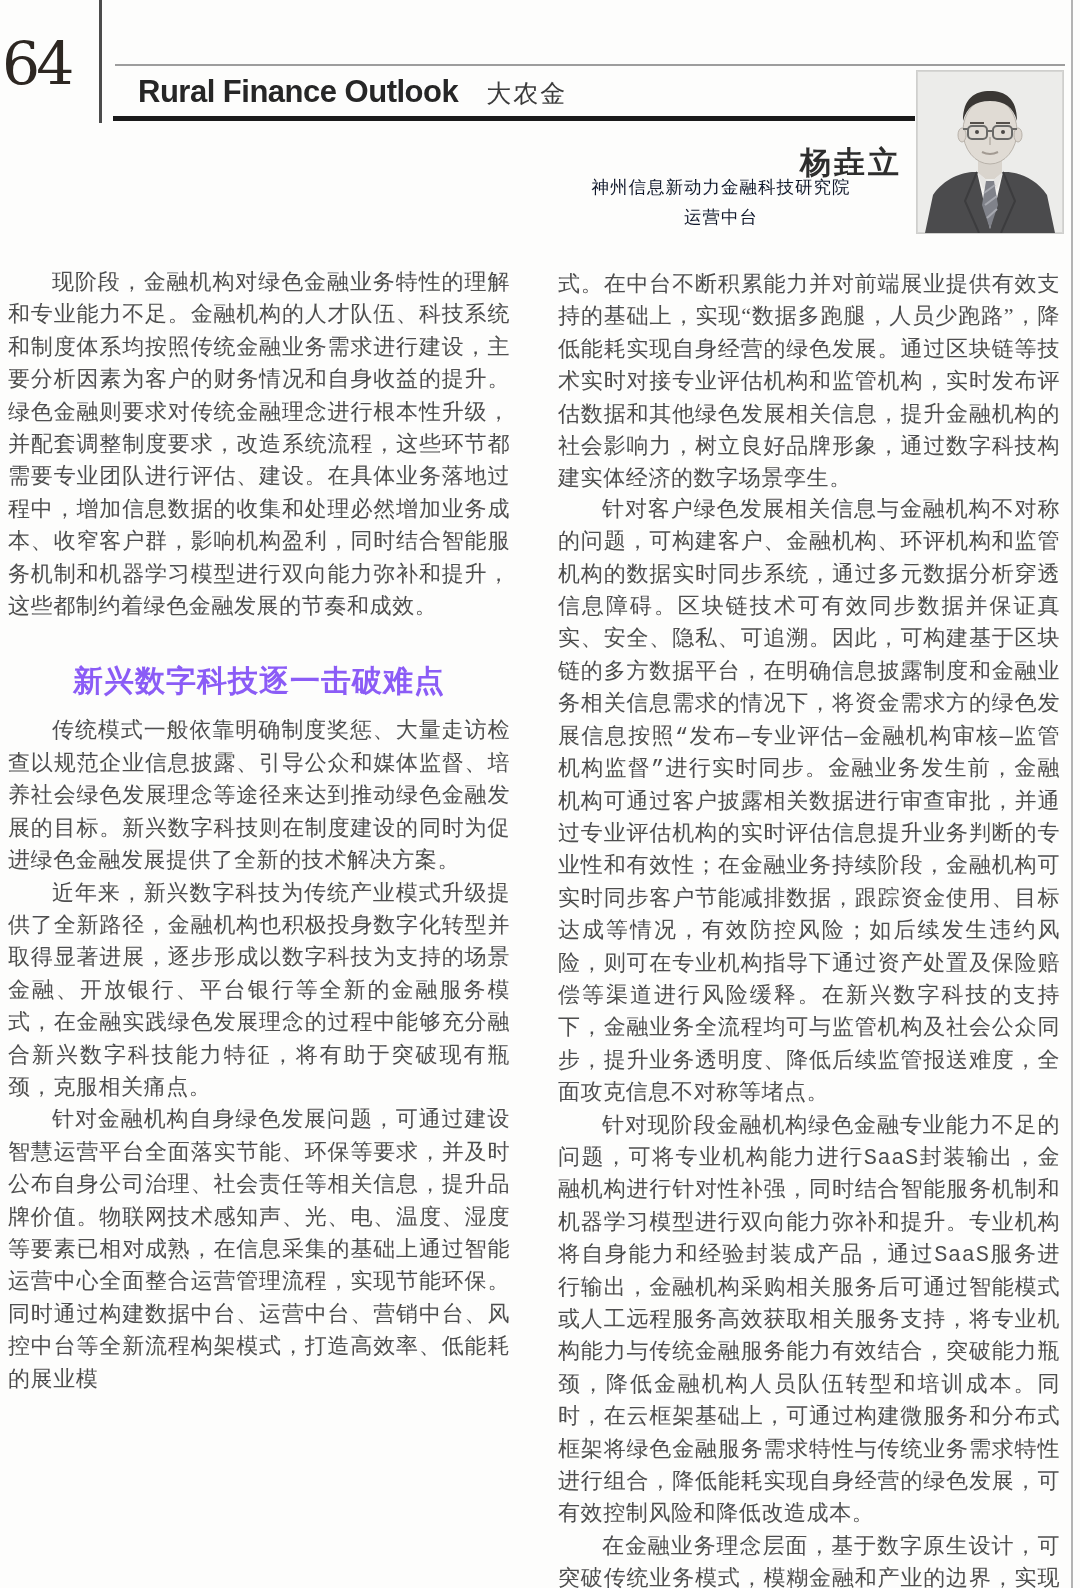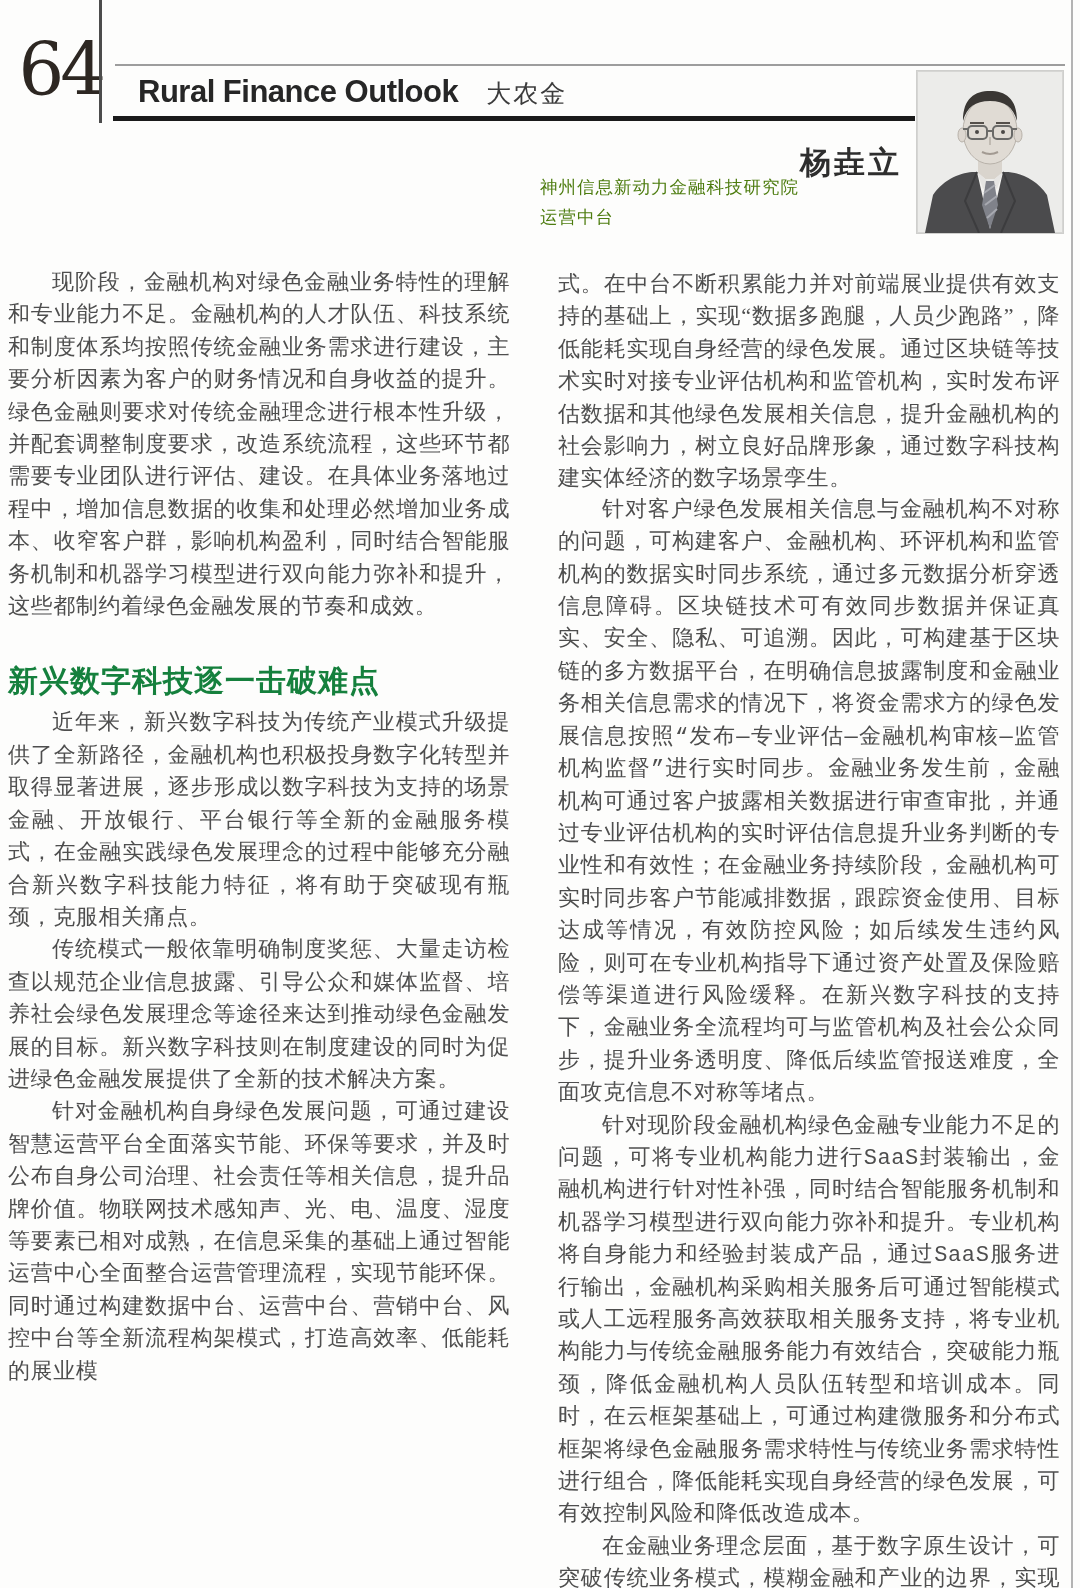--- a/index.html
+++ b/index.html
@@ -7,23 +7,23 @@
   .page{
     position:relative;
     width:1080px;height:1588px;
     margin:0 auto;
     background:#fdfdfc;
     overflow:hidden;
     font-family:"Liberation Serif","DejaVu Serif",serif;
   }
   
   .page-num{
-    position:absolute;left:10px;top:34px;width:92px;
+    position:absolute;left:2px;top:34px;width:92px;
     font-family:"DejaVu Serif","Liberation Serif",serif;
-    font-size:72px;line-height:1;color:#2d2722;text-align:right;
+    font-size:60px;line-height:1;color:#2d2722;text-align:left;
     letter-spacing:-4px;
   }
   .pagenum-divider{
     position:absolute;left:99px;top:0;width:3px;height:123px;background:#4c4c4c;
   }
   .header-rule-thin{
     position:absolute;left:115px;top:64px;width:950px;height:2px;background:#9d9d9d;
   }
   .header-title{
     position:absolute;left:118px;top:74px;white-space:nowrap;
@@ -33,46 +33,46 @@
   .header-title .cn{font-size:25px;font-weight:400;color:#3c3c3c;margin-left:28px;letter-spacing:2px;}
   .header-rule-thick{
     position:absolute;left:113px;top:116px;width:802px;height:5px;background:#1b1b1b;
   }
   .author-name{
     position:absolute;left:540px;top:142px;width:362px;text-align:right;
     font-size:31px;color:#2e2e2e;font-weight:600;letter-spacing:3px;
     font-family:"Liberation Sans","DejaVu Sans",sans-serif;
   }
   .author-meta{
-    position:absolute;left:540px;top:172px;width:362px;text-align:left;
-    font-size:17.5px;line-height:30px;color:#4d7c0f;letter-spacing:1px;
+    position:absolute;left:540px;top:172px;width:362px;text-align:center;
+    font-size:17.5px;line-height:30px;color:#0f172a;letter-spacing:1px;
     font-family:"Liberation Sans","DejaVu Sans",sans-serif;
   }
   .author-photo{
     position:absolute;left:917px;top:71px;width:146px;height:162px;
     background:#ededeb;outline:1px solid #cfcfcd;
   }
   .scan-edge{
     position:absolute;left:1071px;top:0;width:2px;height:1588px;background:#b3b3b3;
   }
   
   .col{
     position:absolute;top:268px;width:502px;
     font-size:22px;line-height:32.4px;color:#4e4e4e;
     text-align:justify;letter-spacing:0.6px;
   }
   .col-left{left:8px;}
   .col-right{left:558px;}
   .col p{margin:0;}
   .col p.indent{text-indent:2em;font-family:Liberation Mono, monospace;}
   .col h2{
-    margin:40px 0 10px 0;
+    margin:40px 0 18px 0;
     font-family:"Liberation Sans","DejaVu Sans",sans-serif;
-    font-size:30px;font-weight:700;color:#15803d;letter-spacing:1px;
-    text-align:left;line-height:34px;
+    font-size:30px;font-weight:700;color:#8b5cf6;letter-spacing:1px;
+    text-align:center;line-height:34px;
   }
 </style>
 </head>
 <body>
 
 <div class="page">
 
   <div class="page-num">64</div>
   <div class="pagenum-divider"></div>
   <div class="header-rule-thin"></div>
@@ -130,22 +130,22 @@
       <path d="M60,101 L48,130 L62,162" fill="none" stroke="#3c3c3e" stroke-width="2"></path>
       <path d="M86,101 L98,130 L84,162" fill="none" stroke="#3c3c3e" stroke-width="2"></path>
     </svg>
   </div>
 
   <div class="scan-edge"></div>
 
   <div class="col col-left">
       <p class="indent">现阶段，金融机构对绿色金融业务特性的理解和专业能力不足。金融机构的人才队伍、科技系统和制度体系均按照传统金融业务需求进行建设，主要分析因素为客户的财务情况和自身收益的提升。绿色金融则要求对传统金融理念进行根本性升级，并配套调整制度要求，改造系统流程，这些环节都需要专业团队进行评估、建设。在具体业务落地过程中，增加信息数据的收集和处理必然增加业务成本、收窄客户群，影响机构盈利，同时结合智能服务机制和机器学习模型进行双向能力弥补和提升，这些都制约着绿色金融发展的节奏和成效。</p>
       <h2>新兴数字科技逐一击破难点</h2>
+      <p class="indent">传统模式一般依靠明确制度奖惩、大量走访检查以规范企业信息披露、引导公众和媒体监督、培养社会绿色发展理念等途径来达到推动绿色金融发展的目标。新兴数字科技则在制度建设的同时为促进绿色金融发展提供了全新的技术解决方案。</p>
       <p class="indent">近年来，新兴数字科技为传统产业模式升级提供了全新路径，金融机构也积极投身数字化转型并取得显著进展，逐步形成以数字科技为支持的场景金融、开放银行、平台银行等全新的金融服务模式，在金融实践绿色发展理念的过程中能够充分融合新兴数字科技能力特征，将有助于突破现有瓶颈，克服相关痛点。</p>
-      <p class="indent">传统模式一般依靠明确制度奖惩、大量走访检查以规范企业信息披露、引导公众和媒体监督、培养社会绿色发展理念等途径来达到推动绿色金融发展的目标。新兴数字科技则在制度建设的同时为促进绿色金融发展提供了全新的技术解决方案。</p>
       <p class="indent">针对金融机构自身绿色发展问题，可通过建设智慧运营平台全面落实节能、环保等要求，并及时公布自身公司治理、社会责任等相关信息，提升品牌价值。物联网技术感知声、光、电、温度、湿度等要素已相对成熟，在信息采集的基础上通过智能运营中心全面整合运营管理流程，实现节能环保。同时通过构建数据中台、运营中台、营销中台、风控中台等全新流程构架模式，打造高效率、低能耗的展业模</p>
     </div>
   <div class="col col-right">
       <p>式。在中台不断积累能力并对前端展业提供有效支持的基础上，实现“数据多跑腿，人员少跑路”，降低能耗实现自身经营的绿色发展。通过区块链等技术实时对接专业评估机构和监管机构，实时发布评估数据和其他绿色发展相关信息，提升金融机构的社会影响力，树立良好品牌形象，通过数字科技构建实体经济的数字场景孪生。</p>
       <p class="indent">针对客户绿色发展相关信息与金融机构不对称的问题，可构建客户、金融机构、环评机构和监管机构的数据实时同步系统，通过多元数据分析穿透信息障碍。区块链技术可有效同步数据并保证真实、安全、隐私、可追溯。因此，可构建基于区块链的多方数据平台，在明确信息披露制度和金融业务相关信息需求的情况下，将资金需求方的绿色发展信息按照“发布—专业评估—金融机构审核—监管机构监督”进行实时同步。金融业务发生前，金融机构可通过客户披露相关数据进行审查审批，并通过专业评估机构的实时评估信息提升业务判断的专业性和有效性；在金融业务持续阶段，金融机构可实时同步客户节能减排数据，跟踪资金使用、目标达成等情况，有效防控风险；如后续发生违约风险，则可在专业机构指导下通过资产处置及保险赔偿等渠道进行风险缓释。在新兴数字科技的支持下，金融业务全流程均可与监管机构及社会公众同步，提升业务透明度、降低后续监管报送难度，全面攻克信息不对称等堵点。</p>
       <p class="indent">针对现阶段金融机构绿色金融专业能力不足的问题，可将专业机构能力进行SaaS封装输出，金融机构进行针对性补强，同时结合智能服务机制和机器学习模型进行双向能力弥补和提升。专业机构将自身能力和经验封装成产品，通过SaaS服务进行输出，金融机构采购相关服务后可通过智能模式或人工远程服务高效获取相关服务支持，将专业机构能力与传统金融服务能力有效结合，突破能力瓶颈，降低金融机构人员队伍转型和培训成本。同时，在云框架基础上，可通过构建微服务和分布式框架将绿色金融服务需求特性与传统业务需求特性进行组合，降低能耗实现自身经营的绿色发展，可有效控制风险和降低改造成本。</p>
       <p class="indent">在金融业务理念层面，基于数字原生设计，可突破传统业务模式，模糊金融和产业的边界，实现创新发展。比如，通过数字科技构建实体经济的数字场景孪生，可全面整合物流、商流、信息流、资金流数据，在财务分析的同时全面掌控绿色发展相关数据，实现产业层面智能化经营，精准节</p>
     </div>
 
 </div>

